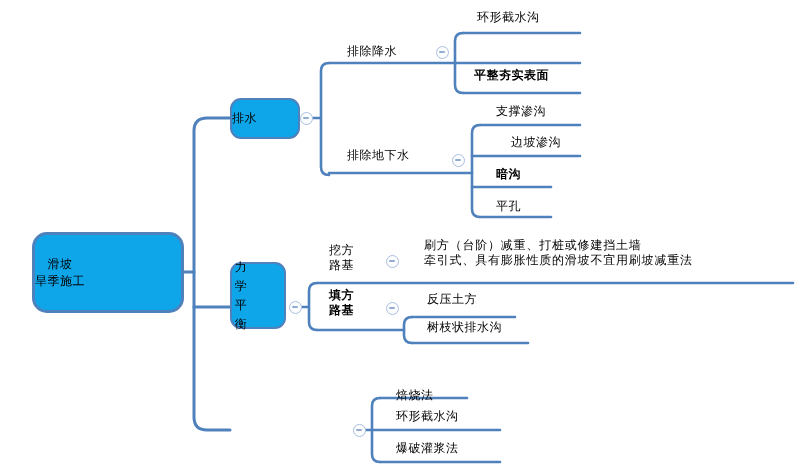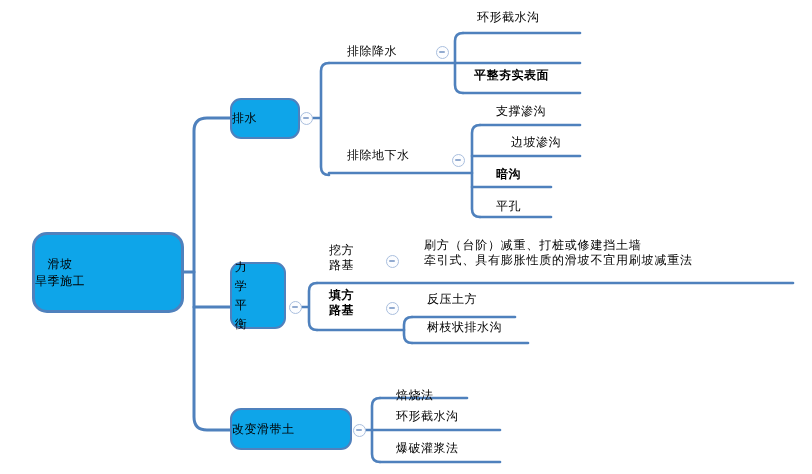--- a/index.html
+++ b/index.html
@@ -66,23 +66,20 @@
   </div>
 
   <div class="box" style="left:230px;top:98px;width:70px;height:41px;">
     <div class="label">排水</div>
   </div>
 
   <div class="box" style="left:230px;top:262px;width:56px;height:67px;">
     <div class="label vert">力学平衡</div>
   </div>
 
-  <div class="box" style="left:230px;top:408px;width:122px;height:42px;">
-    <div class="label">改变滑带土</div>
-  </div>
 
   <div class="free label" style="left:347px;top:43px;">排除降水</div>
   <div class="free label" style="left:477px;top:9px;">环形截水沟</div>
   <div class="free label" style="left:474px;top:67px;font-weight:bold;">平整夯实表面</div>
 
   <div class="free label" style="left:347px;top:147px;">排除地下水</div>
   <div class="free label" style="left:496px;top:104px;font-family:Liberation Mono, monospace;">支撑渗沟</div>
   <div class="free label" style="left:511px;top:134px;">边坡渗沟</div>
   <div class="free label" style="left:496px;top:166px;font-weight:bold;">暗沟</div>
   <div class="free label" style="left:496px;top:198px;">平孔</div>

